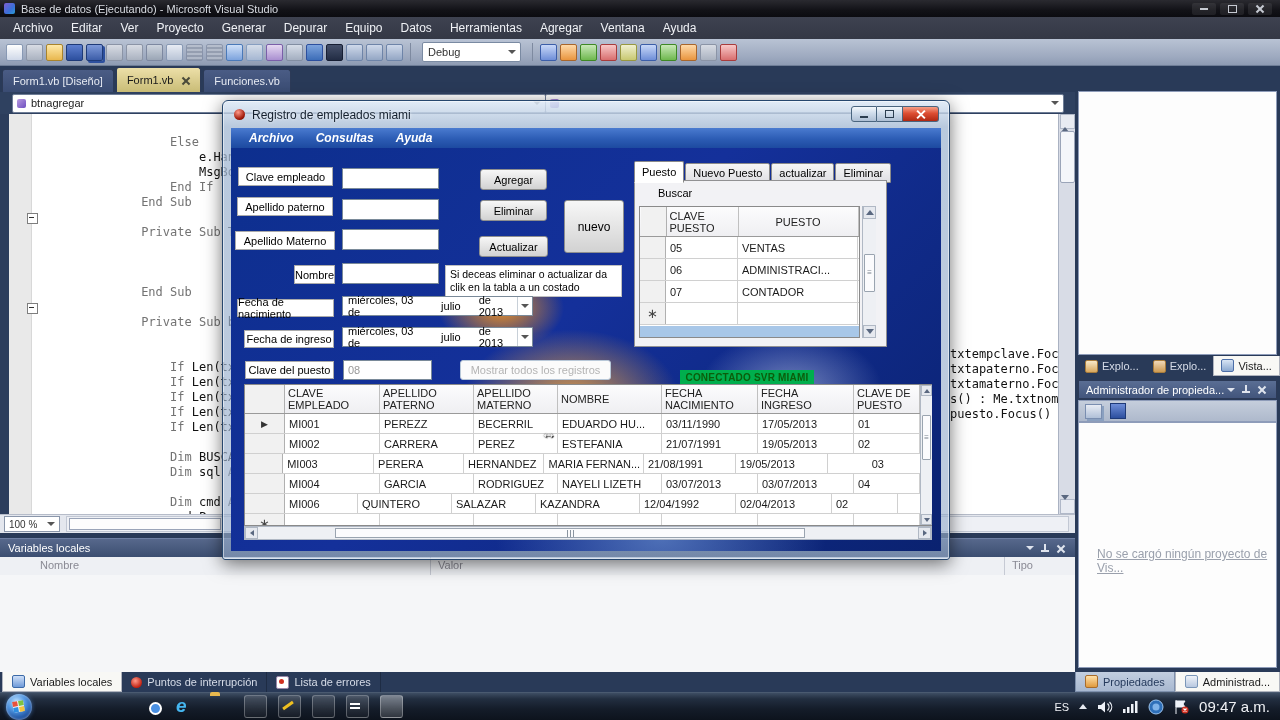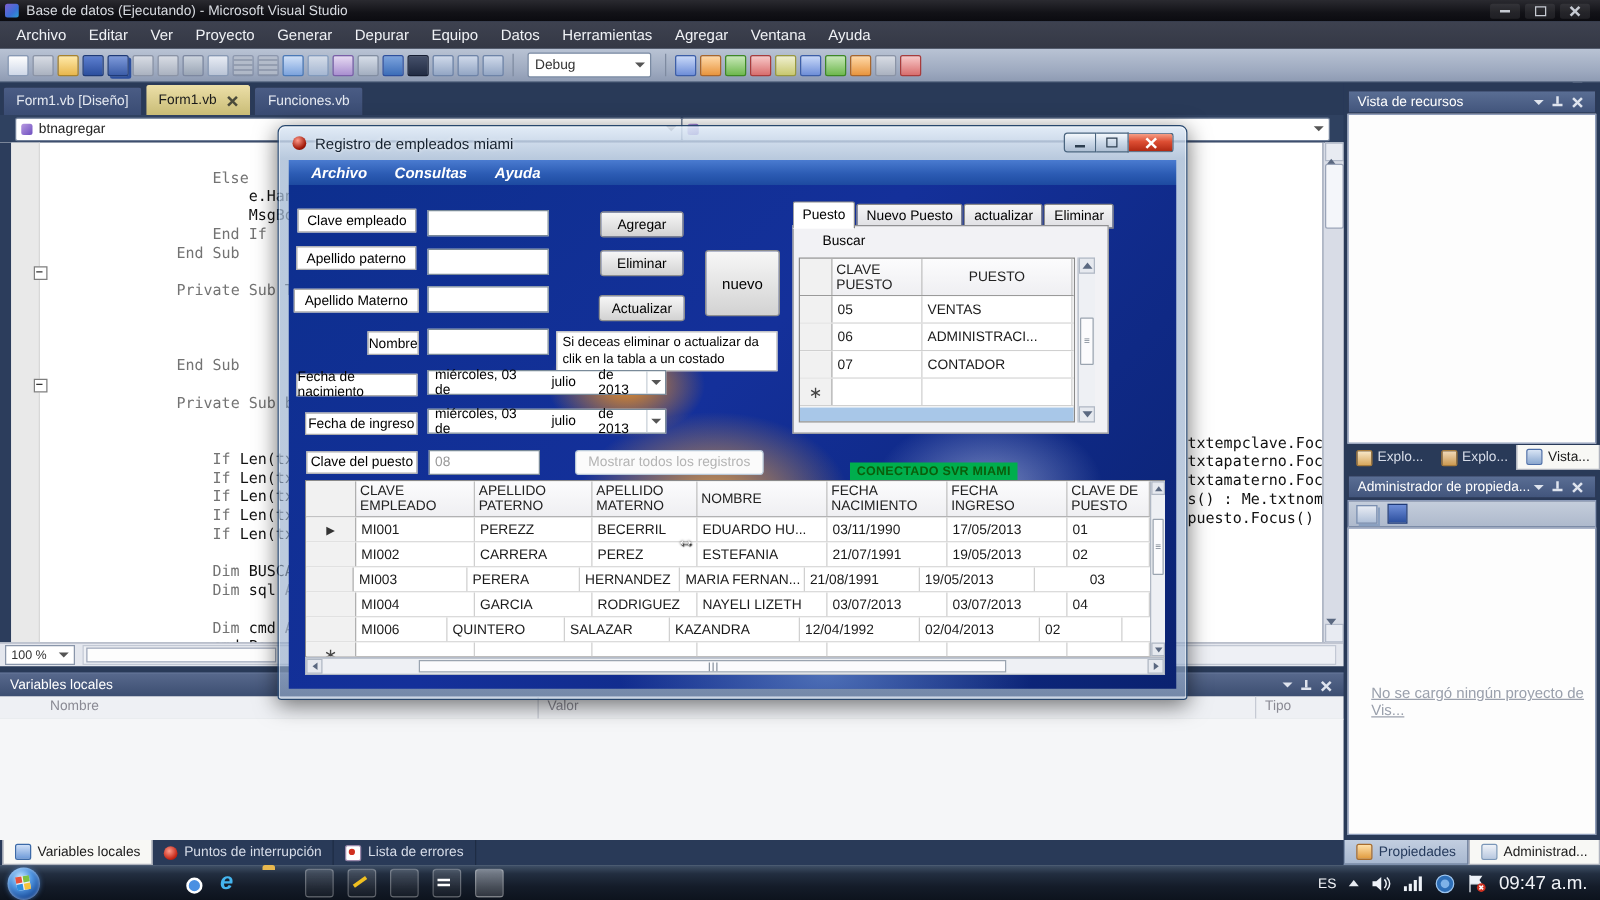--- a/index.html
+++ b/index.html
@@ -515,28 +515,20 @@
   <div class="abs locals-cols">
     <span class="lcol" style="left:40px;">Nombre</span>
     <span class="lcol" style="left:438px;">Valor</span>
     <span class="lcol" style="left:1012px;">Tipo</span>
     <span class="lsep" style="left:430px;"></span>
     <span class="lsep" style="left:1004px;"></span>
   </div>
   <div class="abs locals-body"></div>
 
   <div class="abs rpanel">
-    <div class="rp-hdr" style="top:6px;">
-      <span>Vista de recursos</span>
-      <span class="panel-ico">
-        <span class="pico-chev"></span>
-        <span class="pico-pin"></span>
-        <span class="pico-x"></span>
-      </span>
-    </div>
     <div class="rp-body" style="top:25px;height:264px;"></div>
     <div class="rp-tabs" style="top:290px;">
 
         <span class="rtab">
           <span class="rt-ic rt-1"></span>
           <span>Explo...</span>
         </span>
 
         <span class="rtab">
           <span class="rt-ic rt-2"></span>
@@ -755,21 +747,21 @@
           <span>actualizar</span>
         </span>
         <span class="ftab">
           <span>Eliminar</span>
         </span>
       </div>
     <div class="fpanel" style="left:411px;top:79px;width:253px;height:167px;"></div>
     <span class="buscar" style="left:435px;top:86px;">Buscar</span>
 
     <div class="grid" style="left:416px;top:105px;width:221px;height:132px;">
-      <div class="ghead" style="height:29px;">
+      <div class="ghead" style="height:29px;justify-content:center;">
         <div class="rowhdr" style="width:26px;height:29px;"></div>
         <div class="ghcell" style="width:72px;height:29px;">CLAVE PUESTO</div>
         <div class="ghcell" style="width:120px;height:29px;justify-content:center;">PUESTO</div>
       </div>
       <div>
 
           <div class="grow" style="height:21px;">
             <div class="rowhdr" style="width:26px;"></div>
             <div class="gcell" style="width:72px;">05</div>
             <div class="gcell" style="width:120px;">VENTAS</div>

